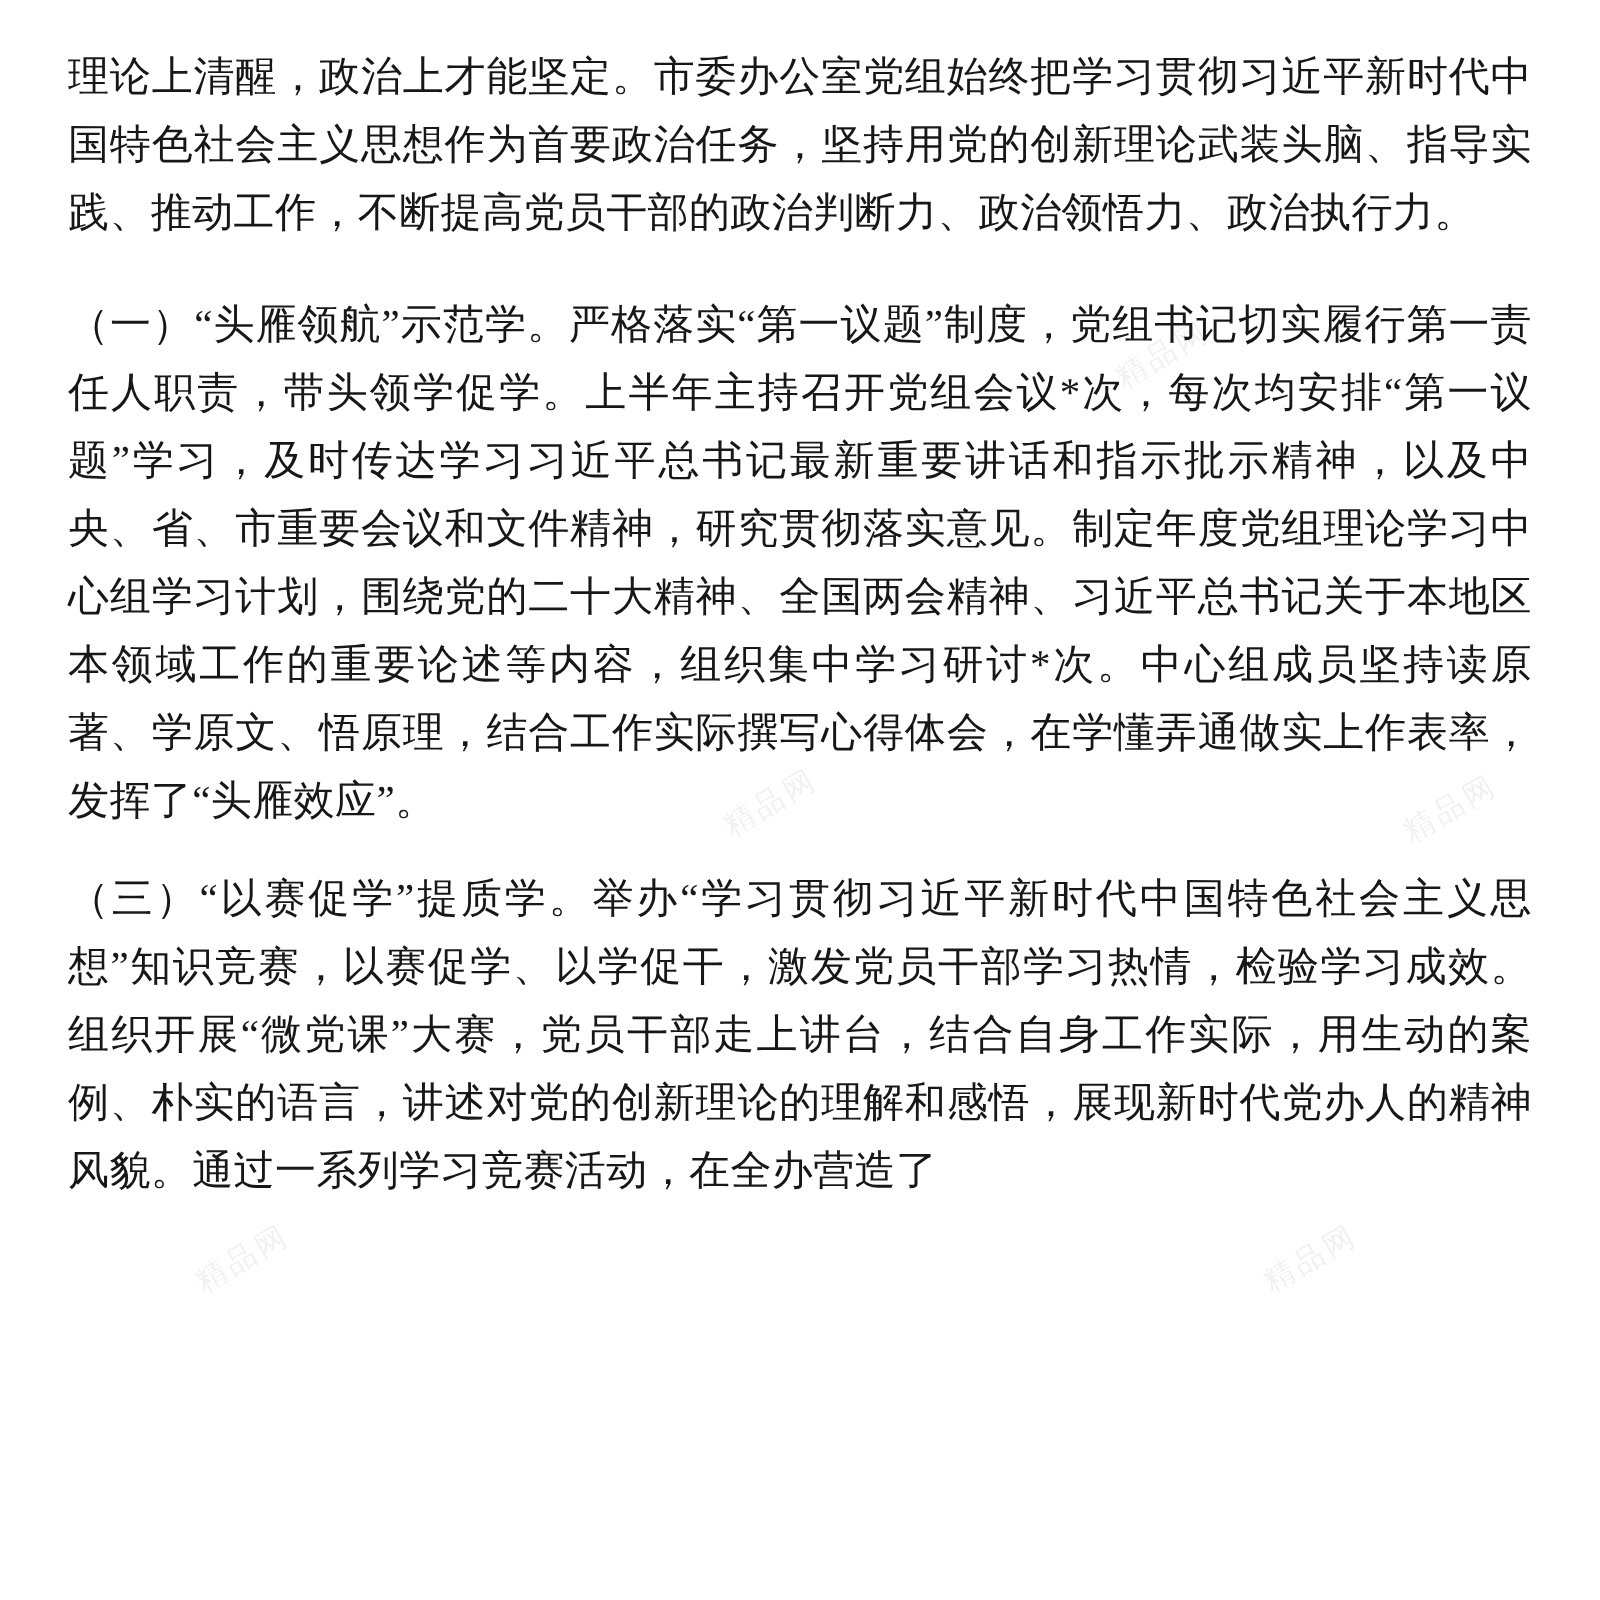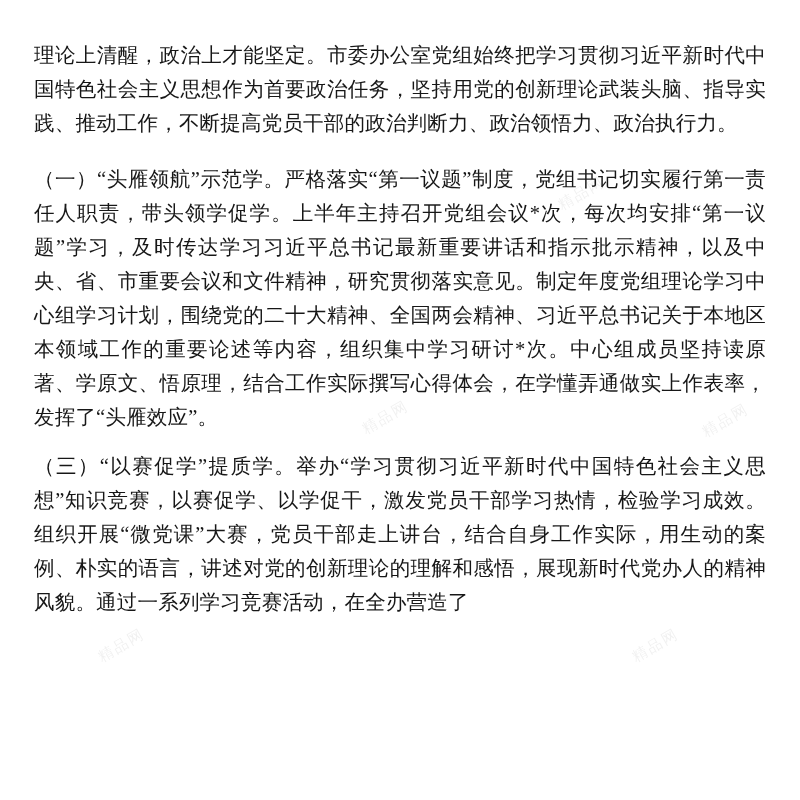--- a/index.html
+++ b/index.html
@@ -11,21 +11,21 @@
     height: 800px;
     background: #ffffff;
     font-family: "Liberation Serif", "DejaVu Serif", serif;
     color: #1a1a1a;
     overflow: hidden;
     position: relative;
   }
   .page {
     position: absolute;
     left: 0;
-    top: 16px;
+    top: 0;
     width: 800px;
     height: 684px;
     padding: 22px 34px 0 34px;
     box-sizing: border-box;
     overflow: hidden;
   }
   .para {
     font-size: 20.5px;
     line-height: 34px;
     text-align: justify;

